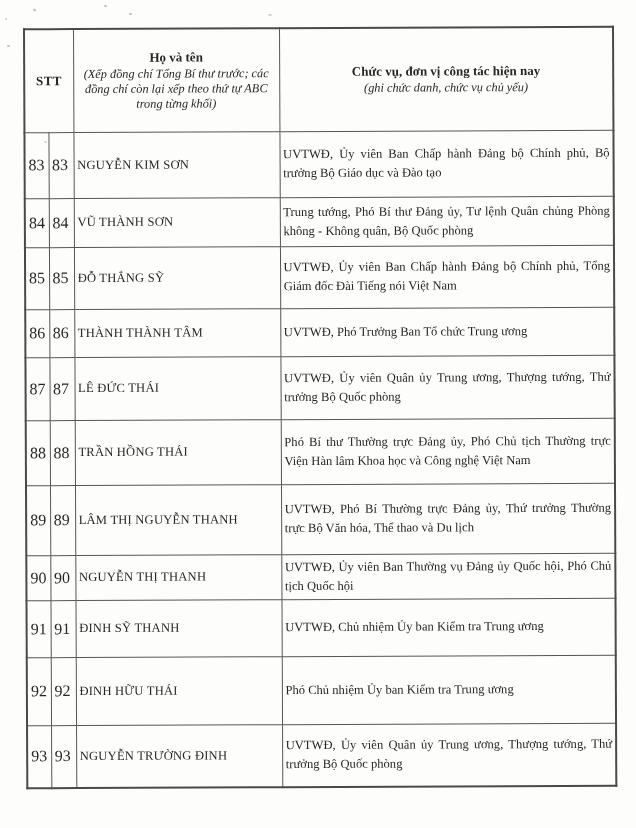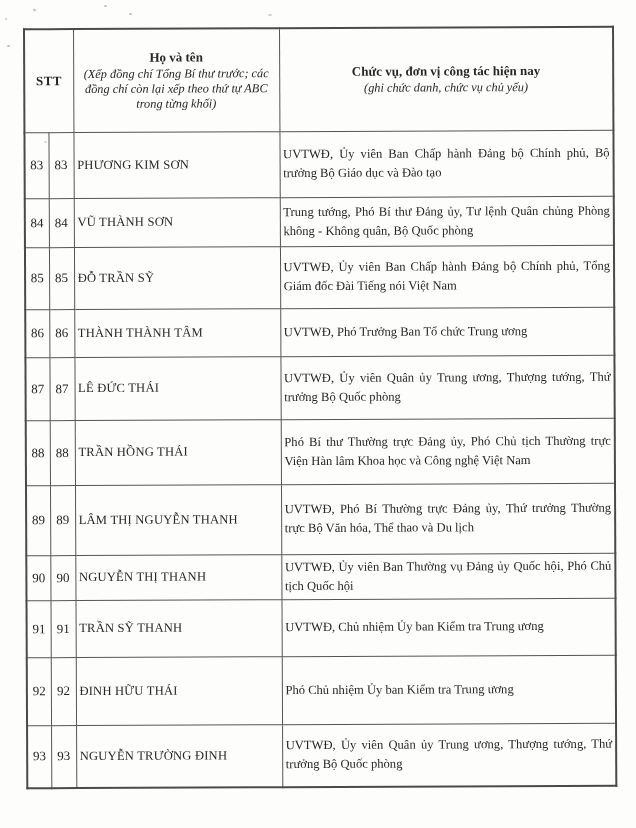--- a/index.html
+++ b/index.html
@@ -41,22 +41,22 @@
   .hdr-stt { font-size: 13px; letter-spacing: 0.5px; }
   .hdr-title { font-size: 13px; line-height: 16px; }
   .hdr-note {
     font-weight: normal;
     font-style: italic;
     font-size: 12.3px;
     line-height: 15px;
     margin-top: 1px;
   }
   td.c-no {
-    text-align: center;
-    font-size: 13px;
+    text-align: left;
+    font-size: 16px;
   }
   td.c-name {
     font-size: 12.6px;
     padding-left: 4px;
     letter-spacing: 0.2px;
   }
   td.c-duty {
     font-size: 12.6px;
     line-height: 19px;
     text-align: justify;
@@ -108,33 +108,33 @@
           <th>
             <div class="hdr-title">Chức vụ, đơn vị công tác hiện nay</div>
             <div class="hdr-note">(ghi chức danh, chức vụ chủ yếu)</div>
           </th>
         </tr>
       </thead>
       <tbody id="table-body">
           <tr style="height: 66px;">
       <td class="c-no">83</td>
       <td class="c-no">83</td>
-      <td class="c-name">PHƯƠNG KIM SƠN</td>
+      <td class="c-name">NGUYỄN KIM SƠN</td>
       <td class="c-duty">UVTWĐ, Ủy viên Ban Chấp hành Đảng bộ Chính phủ, Bộ trưởng Bộ Giáo dục và Đào tạo</td>
     </tr>
           <tr style="height: 49px;">
       <td class="c-no">84</td>
       <td class="c-no">84</td>
       <td class="c-name">VŨ THÀNH SƠN</td>
       <td class="c-duty">Trung tướng, Phó Bí thư Đảng ủy, Tư lệnh Quân chủng Phòng không - Không quân, Bộ Quốc phòng</td>
     </tr>
           <tr style="height: 62px;">
       <td class="c-no">85</td>
       <td class="c-no">85</td>
-      <td class="c-name">ĐỖ TRẦN SỸ</td>
+      <td class="c-name">ĐỖ THẮNG SỸ</td>
       <td class="c-duty">UVTWĐ, Ủy viên Ban Chấp hành Đảng bộ Chính phủ, Tổng Giám đốc Đài Tiếng nói Việt Nam</td>
     </tr>
           <tr style="height: 48px;">
       <td class="c-no">86</td>
       <td class="c-no">86</td>
       <td class="c-name">THÀNH THÀNH TÂM</td>
       <td class="c-duty">UVTWĐ, Phó Trưởng Ban Tổ chức Trung ương</td>
     </tr>
           <tr style="height: 63px;">
       <td class="c-no">87</td>
@@ -156,21 +156,21 @@
     </tr>
           <tr style="height: 45px;">
       <td class="c-no">90</td>
       <td class="c-no">90</td>
       <td class="c-name">NGUYỄN THỊ THANH</td>
       <td class="c-duty">UVTWĐ, Ủy viên Ban Thường vụ Đảng ủy Quốc hội, Phó Chủ tịch Quốc hội</td>
     </tr>
           <tr style="height: 57px;">
       <td class="c-no">91</td>
       <td class="c-no">91</td>
-      <td class="c-name">TRẦN SỸ THANH</td>
+      <td class="c-name">ĐINH SỸ THANH</td>
       <td class="c-duty">UVTWĐ, Chủ nhiệm Ủy ban Kiểm tra Trung ương</td>
     </tr>
           <tr style="height: 68px;">
       <td class="c-no">92</td>
       <td class="c-no">92</td>
       <td class="c-name">ĐINH HỮU THÁI</td>
       <td class="c-duty">Phó Chủ nhiệm Ủy ban Kiểm tra Trung ương</td>
     </tr>
           <tr style="height: 63px;">
       <td class="c-no">93</td>

